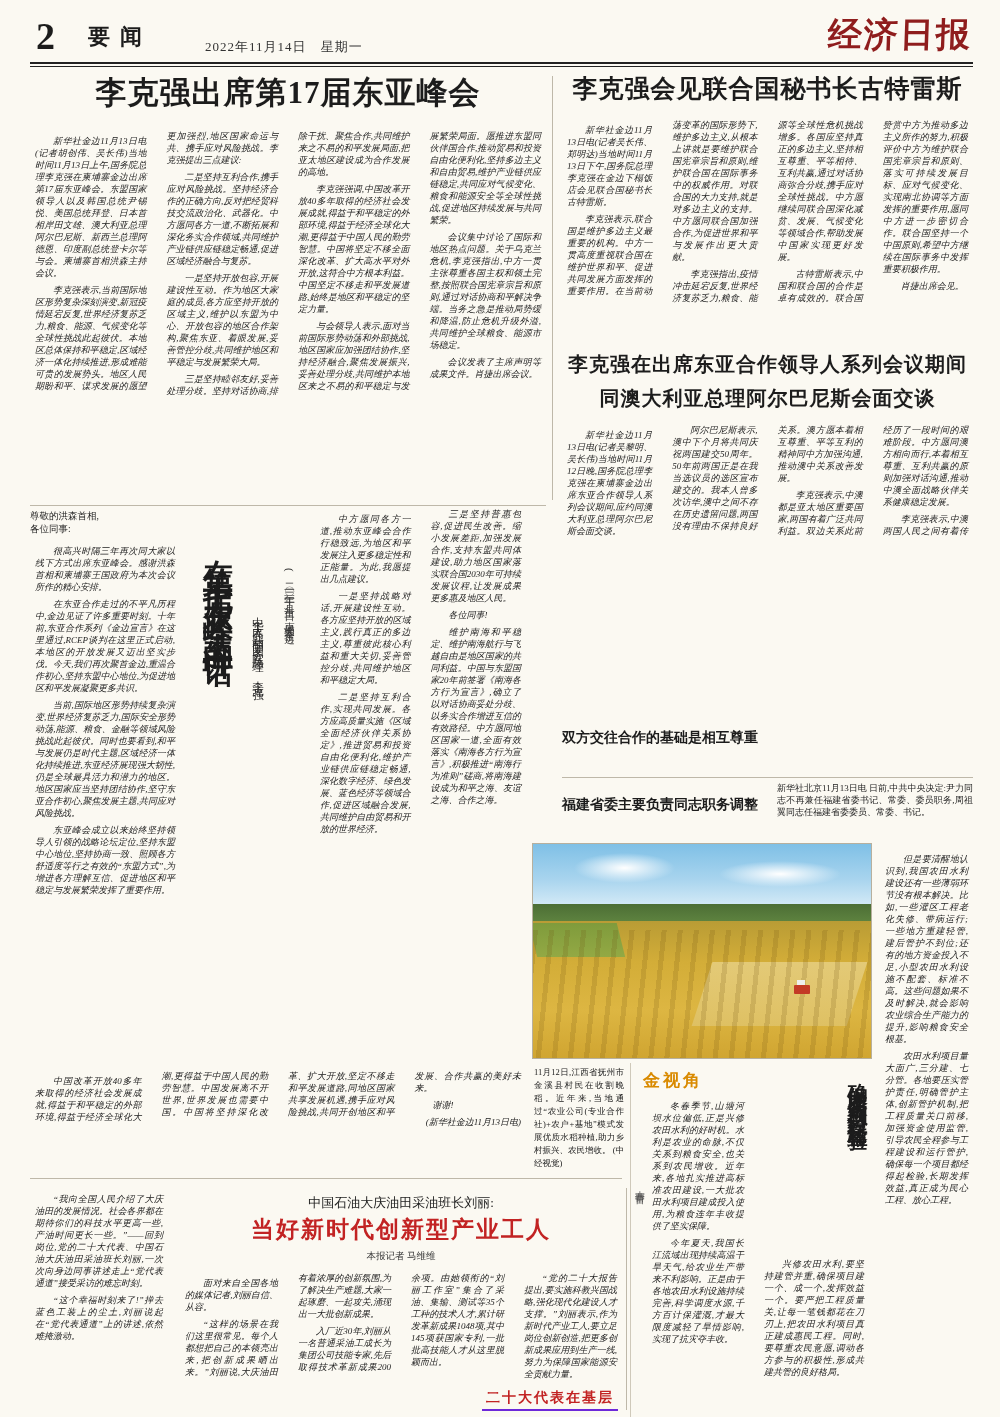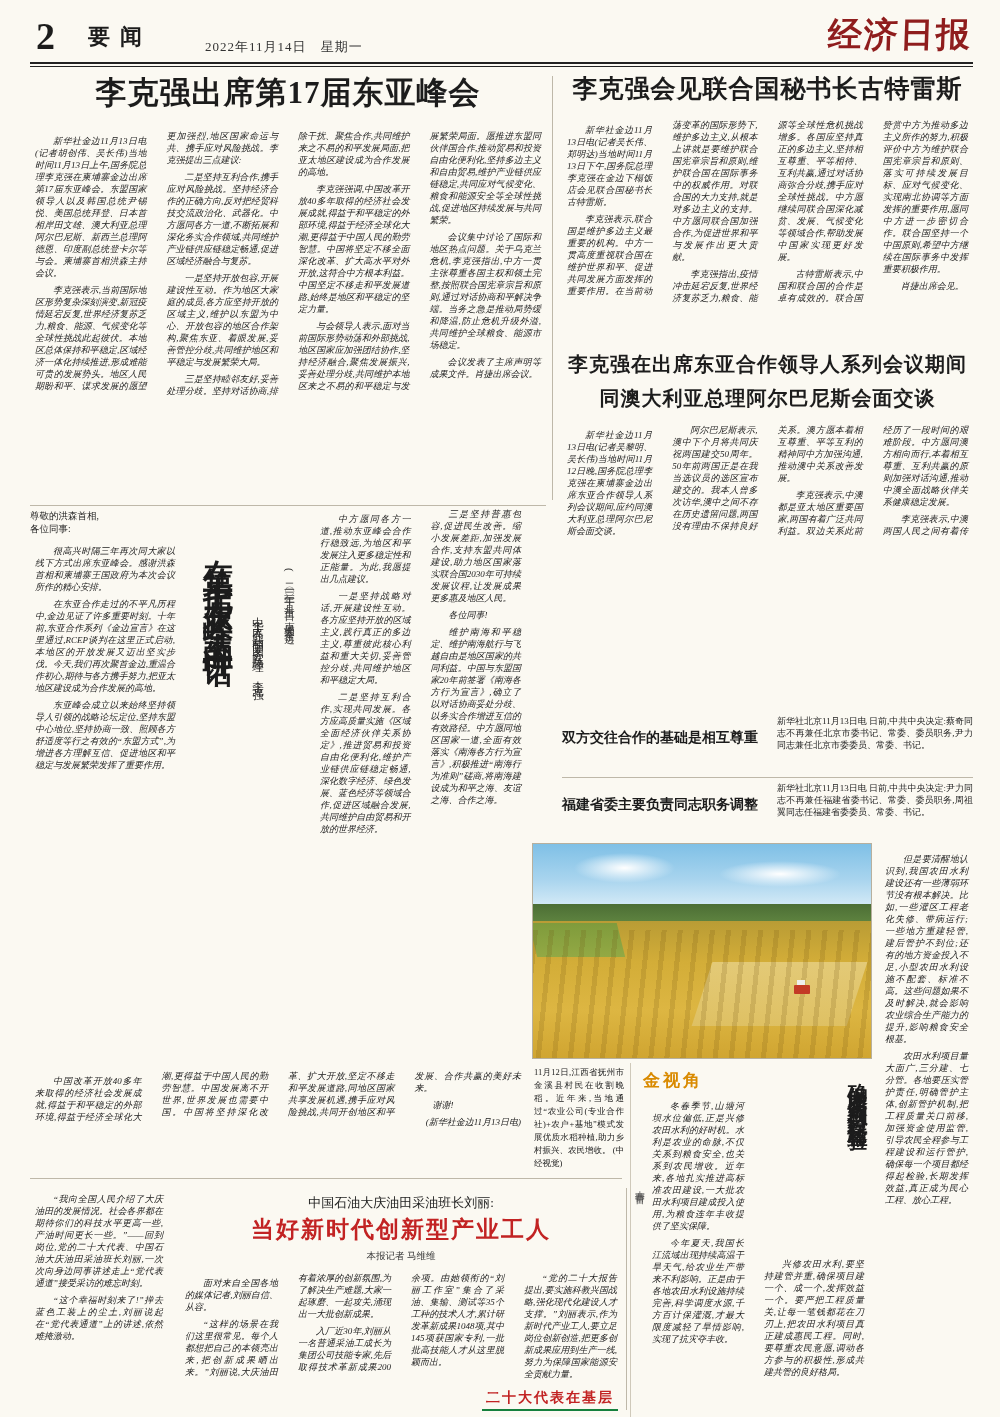--- a/index.html
+++ b/index.html
@@ -27,21 +27,21 @@
   
   .t-summit { font-size:31px; }
   .t-gut { font-size:25px; }
   .t-alb1 { font-size:20px; line-height:32px; }
   .t-alb2 { font-size:20px; line-height:36px; }
   .t-ret { font-size:26px; letter-spacing:20px; text-indent:20px; }
   .t-brief { font-size:14px; font-weight:bold; line-height:18px; }
   .t-liuli-k { font-size:13px; font-weight:normal; text-align:center; }
   .t-liuli { font-size:23px; font-weight:bold; text-align:center; color:#c22323; letter-spacing:2px; }
   .t-byline { font-size:9.5px; text-align:center; color:#333; }
-  .tag-red { font-size:14px; font-weight:bold; color:#c22323; border-bottom:2px solid #15803d;
+  .tag-red { font-size:14px; font-weight:bold; color:#c22323; border-bottom:2px solid #6d28d9;
              padding:0 4px 2px 4px; background:#fbf9f2; letter-spacing:2px;margin-left:35px; }
 
   
   .sp-salut { font-size:9.5px; line-height:13px; }
   .sp-title { font-size:30px; font-weight:bold; letter-spacing:8px; }
   .sp-byline { font-size:11.5px; letter-spacing:4px; color:#222; }
   .sp-date { font-size:10.5px; letter-spacing:3px; color:#333; }
   .sp-bottom p:last-child { text-align:right; text-indent:0; }
 
   
@@ -119,21 +119,20 @@
         <p>新华社金边11月13日电(记者吴黎明、吴长伟)当地时间11月12日晚,国务院总理李克强在柬埔寨金边出席东亚合作领导人系列会议期间,应约同澳大利亚总理阿尔巴尼斯会面交谈。</p>
         <p>阿尔巴尼斯表示,澳中下个月将共同庆祝两国建交50周年。50年前两国正是在我当选议员的选区宣布建交的。我本人曾多次访华,澳中之间不存在历史遗留问题,两国没有理由不保持良好关系。澳方愿本着相互尊重、平等互利的精神同中方加强沟通,推动澳中关系改善发展。</p>
         <p>李克强表示,中澳都是亚太地区重要国家,两国有着广泛共同利益。双边关系此前经历了一段时间的艰难阶段。中方愿同澳方相向而行,本着相互尊重、互利共赢的原则加强对话沟通,推动中澳全面战略伙伴关系健康稳定发展。</p>
         <p>李克强表示,中澳两国人民之间有着传统友谊。双方交往合作的基础是相互尊重、平等相待,中方对发展中澳关系的立场是一贯的、明确的。</p>
       </div>
   </div>
 
 
   <div class="abs" style="left:562px; top:715px; width:411px; height:56px;">
     <div class="abs t-brief" style="left:0; top:14px; width:205px;">双方交往合作的基础是相互尊重</div>
-    <div class="abs bt" style="left:215px; top:0; width:196px; height:56px;">新华社北京11月13日电  日前,中共中央决定:蔡奇同志不再兼任北京市委书记、常委、委员职务,尹力同志兼任北京市委委员、常委、书记。</div>
   </div>
   <div class="abs rule-h" style="left:562px; top:777px; width:411px;"></div>
   <div class="abs" style="left:562px; top:782px; width:411px; height:56px;">
     <div class="abs t-brief" style="left:0; top:14px; width:205px;">福建省委主要负责同志职务调整</div>
     <div class="abs bt" style="left:215px; top:0; width:196px; height:56px;">新华社北京11月13日电  日前,中共中央决定:尹力同志不再兼任福建省委书记、常委、委员职务,周祖翼同志任福建省委委员、常委、书记。</div>
   </div>
 
   <div class="abs photo" style="left:532px; top:843px; width:340px; height:216px;">
     <div class="ph-sky"></div>
     <div class="ph-cloud" style="left:12%; top:4%; width:30%; height:14%;"></div>
@@ -148,21 +147,22 @@
   <div class="abs caption" style="left:534px; top:1066px; width:90px; height:108px; overflow:hidden;">11月12日,江西省抚州市金溪县村民在收割晚稻。近年来,当地通过“农业公司(专业合作社)+农户+基地”模式发展优质水稻种植,助力乡村振兴、农民增收。 (中经视觉)</div>
 
   <div class="abs rule-h" style="left:30px; top:505px; width:516px;"></div>
   <div class="abs" style="left:30px; top:508px; width:496px; height:668px;">
     <div class="abs sp-salut" style="left:0; top:2px; width:150px;">
       <div>尊敬的洪森首相,</div>
       <div>各位同事:</div>
     </div>
     <div class="abs bt" style="left:0; top:32px; width:150px; height:525px;">
         <p>很高兴时隔三年再次同大家以线下方式出席东亚峰会。感谢洪森首相和柬埔寨王国政府为本次会议所作的精心安排。</p>
-        <p>在东亚合作走过的不平凡历程中,金边见证了许多重要时刻。十年前,东亚合作系列《金边宣言》在这里通过,RCEP谈判在这里正式启动,本地区的开放发展又迈出坚实步伐。今天,我们再次聚首金边,重温合作初心,期待与各方携手努力,把亚太地区建设成为合作发展的高地。</p>
+        <p>在东亚合作走过的不平凡历程中,金边见证了许多重要时刻。十年前,东亚合作系列《金边宣言》在这里通过,RCEP谈判在这里正式启动,本地区的开放发展又迈出坚实步伐。今天,我们再次聚首金边,重温合作初心,坚持东盟中心地位,为促进地区和平发展凝聚更多共识。</p>
+        <p>当前,国际地区形势持续复杂演变,世界经济复苏乏力,国际安全形势动荡,能源、粮食、金融等领域风险挑战此起彼伏。同时也要看到,和平与发展仍是时代主题,区域经济一体化持续推进,东亚经济展现强大韧性,仍是全球最具活力和潜力的地区。地区国家应当坚持团结协作,坚守东亚合作初心,聚焦发展主题,共同应对风险挑战。</p>
         <p>东亚峰会成立以来始终坚持领导人引领的战略论坛定位,坚持东盟中心地位,坚持协商一致、照顾各方舒适度等行之有效的“东盟方式”,为增进各方理解互信、促进地区和平稳定与发展繁荣发挥了重要作用。</p>
       </div>
     <div class="abs v sp-title" style="left:160px; top:28px; width:48px; height:530px;">在第十七届东亚峰会上的讲话</div>
     <div class="abs v sp-byline" style="left:220px; top:100px; height:420px;">中华人民共和国国务院总理　李克强</div>
     <div class="abs v sp-date" style="left:252px; top:60px; height:460px;">(二〇二二年十一月十三日,柬埔寨金边)</div>
     <div class="abs bt c2" style="left:285px; top:0; width:211px; height:555px;">
         <p>中方愿同各方一道,推动东亚峰会合作行稳致远,为地区和平发展注入更多稳定性和正能量。为此,我愿提出几点建议。</p>
         <p>一是坚持战略对话,开展建设性互动。各方应坚持开放的区域主义,践行真正的多边主义,尊重彼此核心利益和重大关切,妥善管控分歧,共同维护地区和平稳定大局。</p>
         <p>二是坚持互利合作,实现共同发展。各方应高质量实施《区域全面经济伙伴关系协定》,推进贸易和投资自由化便利化,维护产业链供应链稳定畅通,深化数字经济、绿色发展、蓝色经济等领域合作,促进区域融合发展,共同维护自由贸易和开放的世界经济。</p>
         <p>三是坚持普惠包容,促进民生改善。缩小发展差距,加强发展合作,支持东盟共同体建设,助力地区国家落实联合国2030年可持续发展议程,让发展成果更多惠及地区人民。</p>

